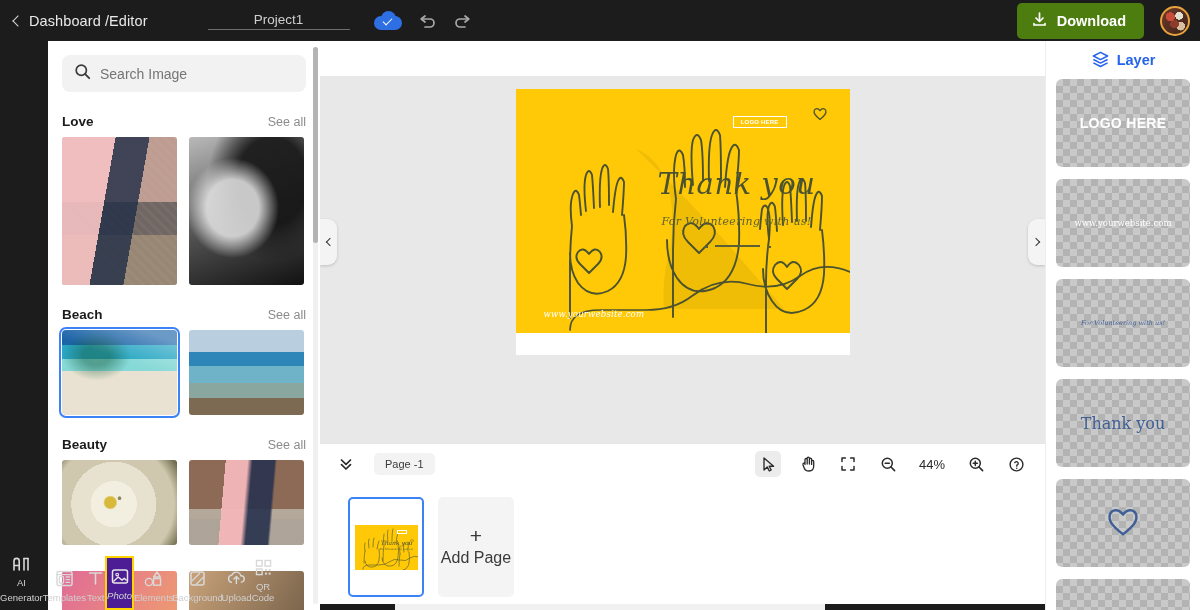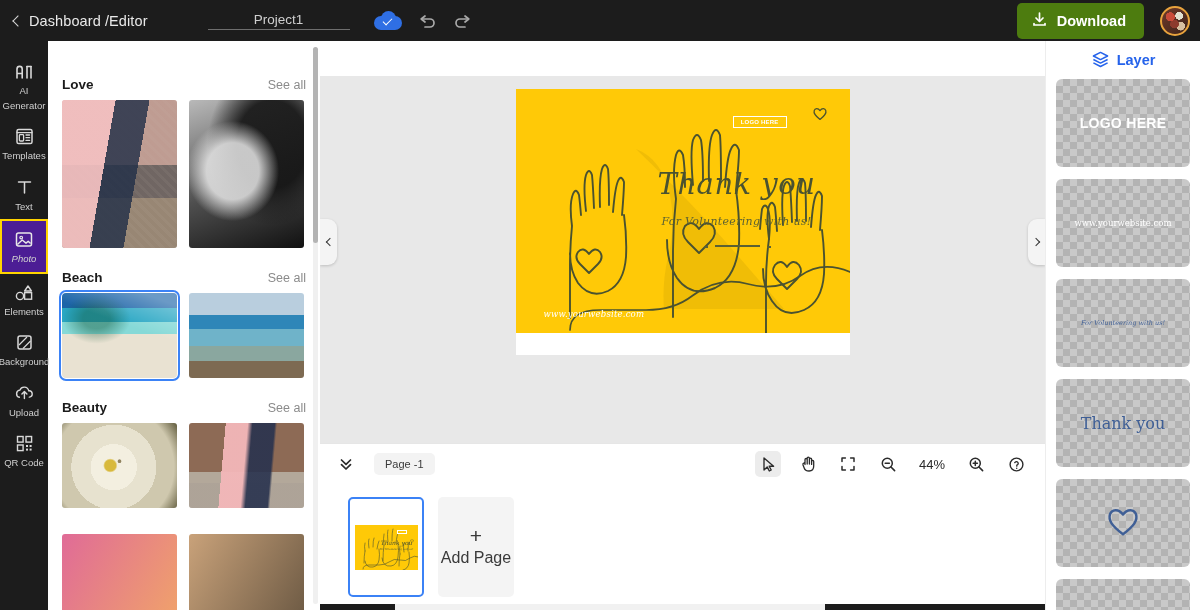--- a/index.html
+++ b/index.html
@@ -62,21 +62,21 @@
       radial-gradient(circle at 72% 70%, #d7bfa0 0 16%, transparent 17%),
       linear-gradient(135deg, #6f3a2a, #3d2219);
   }
 
   
   .body { flex: 1; display: flex; min-height: 0; position: relative; }
 
   
   .rail {
     width: 48px; flex: 0 0 48px; background: #1c1c1c;
-    display: flex; flex-direction: column; align-items: flex-end;
+    display: flex; flex-direction: row; align-items: flex-end;
     padding-top: 12px; position: relative; z-index: 30;
   }
   .rail-item {
     width: 48px; padding: 8px 0 7px; display: flex; flex-direction: column;
     align-items: center; gap: 4px; cursor: pointer; position: relative;
   }
   .rail-item.active {
     background: #4c1d95; border: 2px solid #ffd400; border-radius: 0;
     width: 48px;
     font-style: italic;
@@ -425,20 +425,29 @@
         </span>
         <span class="rail-lbl">QR Code</span>
       </div>
 
       <div class="rail-bottom-fill"></div>
     </div>
 
     <div class="panel">
       <div class="panel-inner">
 
+        <div class="search-box">
+          <span>
+            <svg width="17" height="17" viewBox="0 0 17 17" fill="none">
+              <circle cx="7.3" cy="7.3" r="5.1" stroke="#3b3b3b" stroke-width="1.7"></circle>
+              <path d="M11.2 11.2 L15.2 15.2" stroke="#3b3b3b" stroke-width="1.9" stroke-linecap="round"></path>
+            </svg>
+          </span>
+          <input class="search-input" type="text" placeholder="Search Image" style="">
+        </div>
 
         <div class="cat-head">
           <span class="cat-title">Love</span>
           <span class="cat-seeall">See all</span>
         </div>
         <div class="thumbs">
           <div class="thumb tall ph-love1"></div>
           <div class="thumb tall ph-love2"></div>
         </div>
 

